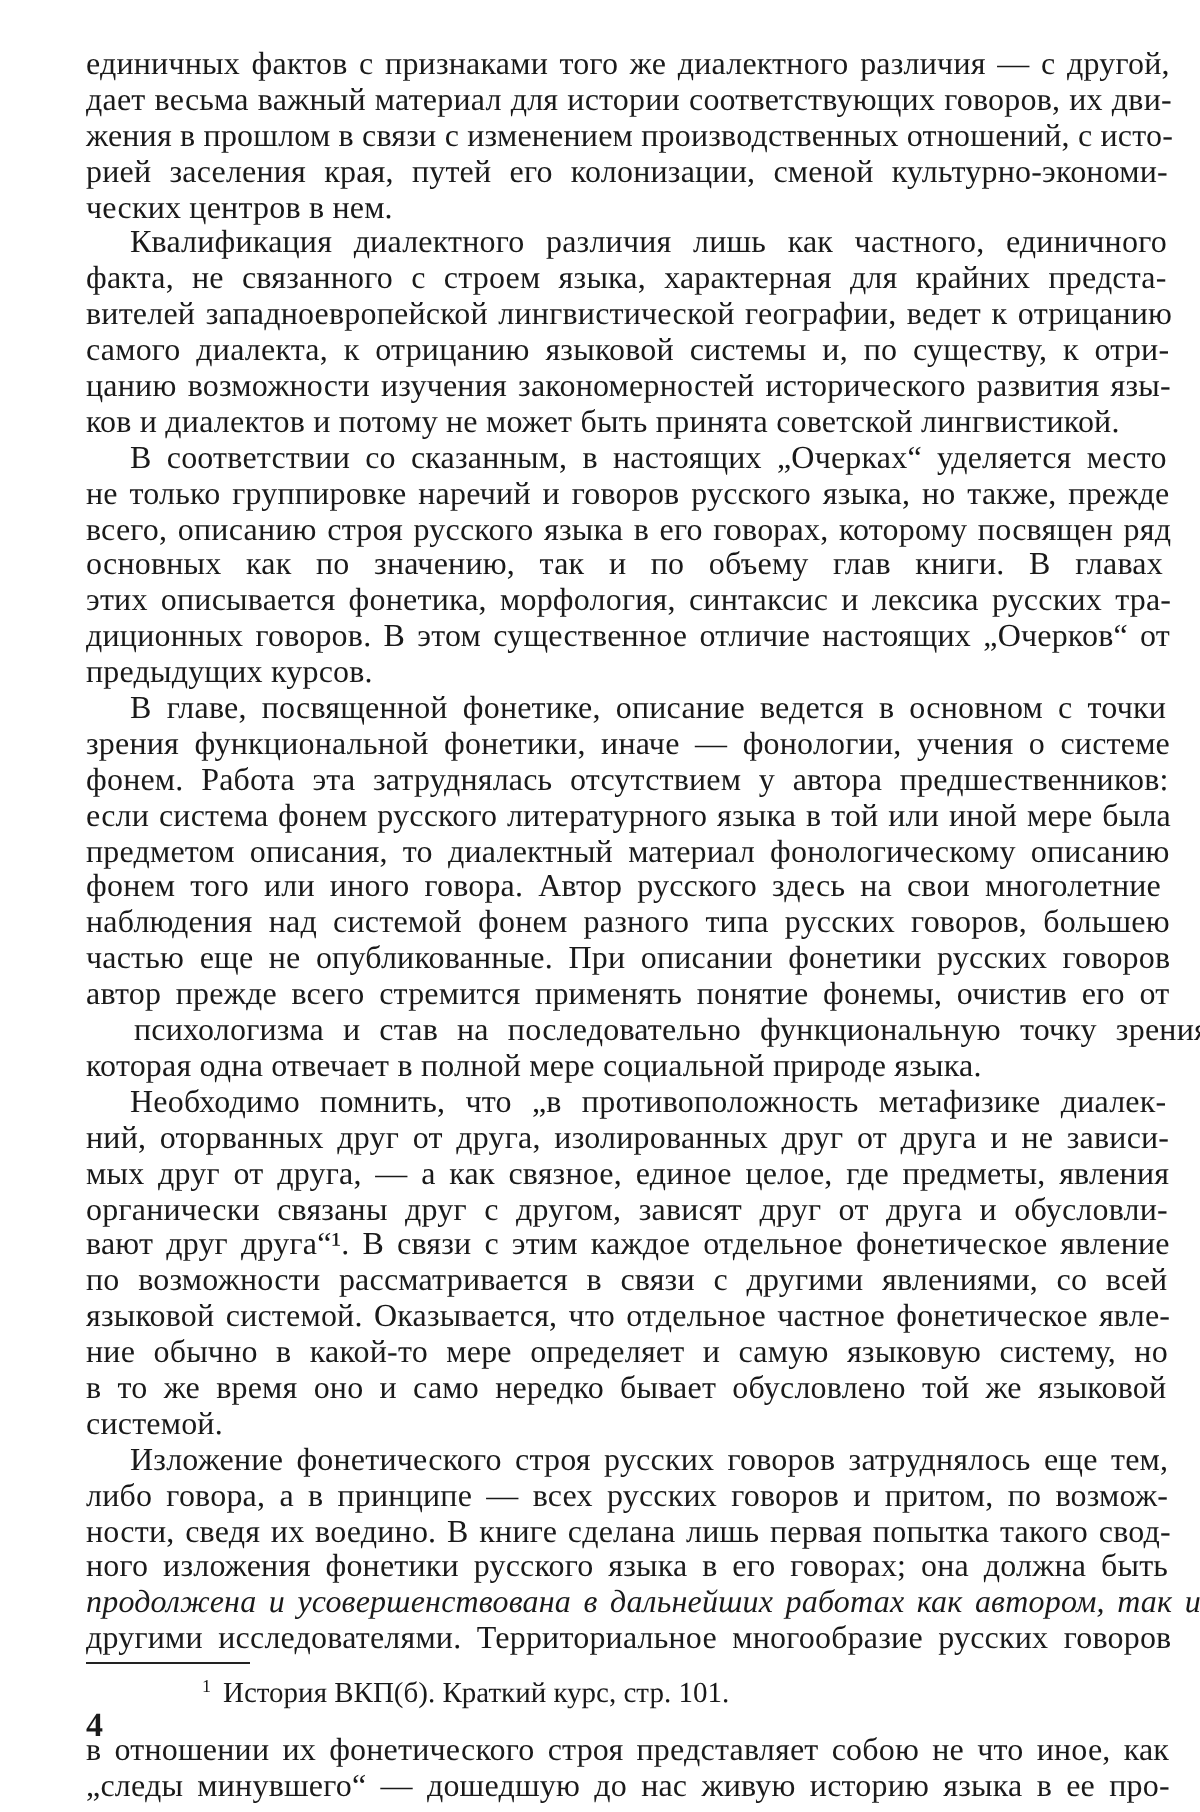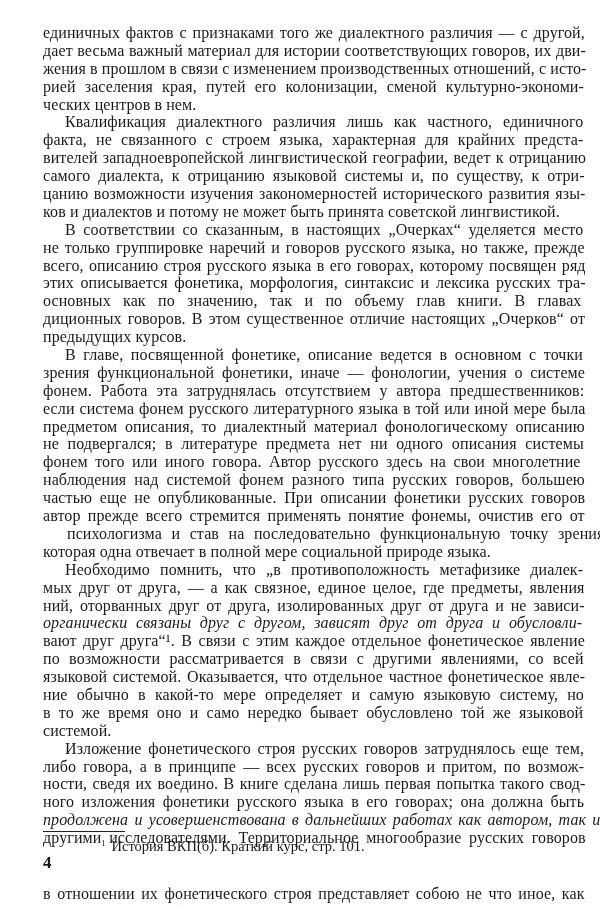--- a/index.html
+++ b/index.html
@@ -31,40 +31,39 @@
     <span class="line last">ческих центров в нем.</span>
     <span class="line indent" style="display: block; width: auto; word-spacing: 6.66667px;">Квалификация диалектного различия лишь как частного, единичного</span>
     <span class="line" style="display: block; width: auto; word-spacing: 5px;">факта, не связанного с строем языка, характерная для крайних предста-</span>
     <span class="line" style="display: block; width: auto; word-spacing: 1.16667px;">вителей западноевропейской лингвистической географии, ведет к отрицанию</span>
     <span class="line" style="display: block; width: auto; word-spacing: 3.8px;">самого диалекта, к отрицанию языковой системы и, по существу, к отри-</span>
     <span class="line" style="display: block; width: auto; word-spacing: 1.5px;">цанию возможности изучения закономерностей исторического развития язы-</span>
     <span class="line last">ков и диалектов и потому не может быть принята советской лингвистикой.</span>
     <span class="line indent" style="display: block; width: auto; word-spacing: 3.5px;">В соответствии со сказанным, в настоящих „Очерках“ уделяется место</span>
     <span class="line" style="display: block; width: auto; word-spacing: 1.8px;">не только группировке наречий и говоров русского языка, но также, прежде</span>
     <span class="line" style="display: block; width: auto; word-spacing: 1.2px;">всего, описанию строя русского языка в его говорах, которому посвящен ряд</span>
+    <span class="line" style="display: block; width: auto; word-spacing: 8.18182px;">основных как по значению, так и по объему глав книги. В главах</span>
     <span class="line" style="display: block; width: auto; word-spacing: 2.5px;">этих описывается фонетика, морфология, синтаксис и лексика русских тра-</span>
-    <span class="line" style="display: block; width: auto; word-spacing: 8.18182px;">основных как по значению, так и по объему глав книги. В главах</span>
     <span class="line" style="display: block; width: auto; word-spacing: 2px;">диционных говоров. В этом существенное отличие настоящих „Очерков“ от</span>
     <span class="line last">предыдущих курсов.</span>
     <span class="line indent" style="display: block; width: auto; word-spacing: 3.44444px;">В главе, посвященной фонетике, описание ведется в основном с точки</span>
     <span class="line" style="display: block; width: auto; word-spacing: 3.625px;">зрения функциональной фонетики, иначе — фонологии, учения о системе</span>
     <span class="line" style="display: block; width: auto; word-spacing: 4.71429px;">фонем. Работа эта затруднялась отсутствием у автора предшественников:</span>
     <span class="line" style="display: block; width: auto; word-spacing: 0.818182px;">если система фонем русского литературного языка в той или иной мере была</span>
     <span class="line" style="display: block; width: auto; word-spacing: 3.5px;">предметом описания, то диалектный материал фонологическому описанию</span>
-    <span class="line" style="display: block; width: auto; word-spacing: 4.55556px;">не подвергался; в литературе предмета нет ни одного описания системы</span>
     <span class="line" style="display: block; width: auto; word-spacing: 3.4px;">фонем того или иного говора. Автор русского здесь на свои многолетние</span>
     <span class="line" style="display: block; width: auto; word-spacing: 4px;">наблюдения над системой фонем разного типа русских говоров, большею</span>
     <span class="line" style="display: block; width: auto; word-spacing: 3.625px;">частью еще не опубликованные. При описании фонетики русских говоров</span>
     <span class="line" style="display: block; width: auto; word-spacing: 3.22222px;">автор прежде всего стремится применять понятие фонемы, очистив его от</span>
     <span class="line" style="display: block; width: auto; word-spacing: 5.42857px; margin-left: 24px;">психологизма и став на последовательно функциональную точку зрения,</span>
     <span class="line last">которая одна отвечает в полной мере социальной природе языка.</span>
     <span class="line indent" style="display: block; width: auto; word-spacing: 6px;">Необходимо помнить, что „в противоположность метафизике диалек-</span>
+    <span class="line" style="display: block; width: auto; word-spacing: 2.72727px;">ний, оторванных друг от друга, изолированных друг от друга и не зависи-</span>
     <span class="line" style="display: block; width: auto; word-spacing: 2.75px;">мых друг от друга, — а как связное, единое целое, где предметы, явления</span>
-    <span class="line" style="display: block; width: auto; word-spacing: 2.72727px;">ний, оторванных друг от друга, изолированных друг от друга и не зависи-</span>
-    <span class="line" style="display: block; width: auto; word-spacing: 4.6px; font-style: italic;">органически связаны друг с другом, зависят друг от друга и обусловли-</span>
+    <span class="line" style="display: block; width: auto; word-spacing: 4.6px;">органически связаны друг с другом, зависят друг от друга и обусловли-</span>
     <span class="line" style="display: block; width: auto; word-spacing: 2.4px;">вают друг друга“¹. В связи с этим каждое отдельное фонетическое явление</span>
     <span class="line" style="display: block; width: auto; word-spacing: 5.22222px;">по возможности рассматривается в связи с другими явлениями, со всей</span>
     <span class="line" style="display: block; width: auto; word-spacing: 1.57143px;">языковой системой. Оказывается, что отдельное частное фонетическое явле-</span>
     <span class="line" style="display: block; width: auto; word-spacing: 5.1px;">ние обычно в какой-то мере определяет и самую языковую систему, но</span>
     <span class="line" style="display: block; width: auto; word-spacing: 4px;">в то же время оно и само нередко бывает обусловлено той же языковой</span>
     <span class="line last">системой.</span>
     <span class="line indent" style="display: block; width: auto; word-spacing: 2.57143px;">Изложение фонетического строя русских говоров затруднялось еще тем,</span>
     <span class="line" style="display: block; width: auto; word-spacing: 3px;">либо говора, а в принципе — всех русских говоров и притом, по возмож-</span>
     <span class="line" style="display: block; width: auto; word-spacing: 1.27273px;">ности, сведя их воедино. В книге сделана лишь первая попытка такого свод-</span>
     <span class="line" style="display: block; width: auto; word-spacing: 3.3px;">ного изложения фонетики русского языка в его говорах; она должна быть</span>

